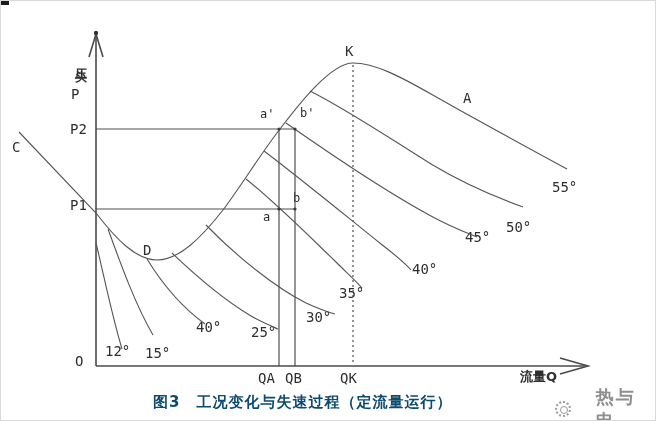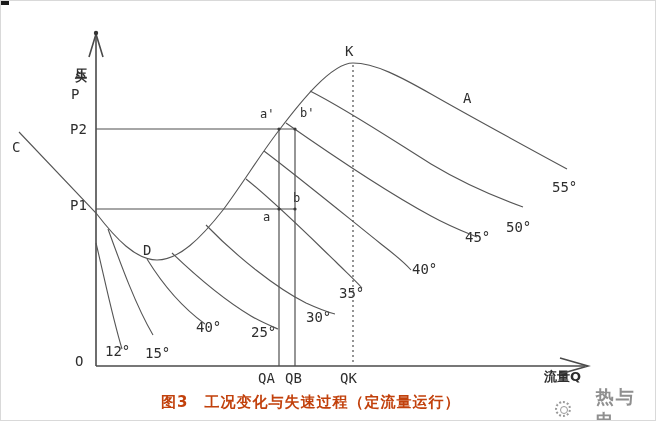--- a/index.html
+++ b/index.html
@@ -3,38 +3,38 @@
 <meta charset="utf-8">
 <style>
   html,body{margin:0;padding:0;background:#fff;}
   #stage{
     position:relative;width:656px;height:421px;background:#fff;
     border:1px solid #d9d9d9;box-sizing:border-box;overflow:hidden;
     font-family:"DejaVu Sans Mono","Liberation Mono",monospace;
   }
   .lbl{position:absolute;color:#2e2e2e;font-size:14px;line-height:1;white-space:nowrap;}
   .lbl.small{font-size:12px;}
-  .lbl.cn{font-family:"DejaVu Sans","Liberation Sans",sans-serif;font-weight:bold;margin-left:24px;}
+  .lbl.cn{font-family:"DejaVu Sans","Liberation Sans",sans-serif;font-weight:bold;}
   #y-axis-title{
     position:absolute;left:66px;top:58px;width:20px;text-align:center;
     color:#2e2e2e;font-family:"DejaVu Sans","Liberation Sans",sans-serif;
     font-size:12px;font-weight:bold;line-height:12px;
     writing-mode:vertical-rl;text-orientation:upright;letter-spacing:1px;
   }
   #y-axis-symbol{position:absolute;left:70px;top:86px;font-size:14px;color:#2e2e2e;}
   #watermark-center{
     position:absolute;left:198px;top:236px;z-index:0;
     font-family:"DejaVu Sans","Liberation Sans",sans-serif;
     font-size:48px;font-weight:bold;letter-spacing:6px;color:#efefef;
     text-shadow:0 0 1px #dedede;user-select:none;
   }
   #caption{
-    position:absolute;left:160px;top:392px;z-index:2;
+    position:absolute;left:152px;top:392px;z-index:2;
     font-family:"DejaVu Sans","Liberation Sans",sans-serif;
-    font-size:15px;font-weight:bold;color:#c2410c;letter-spacing:1px;
+    font-size:15px;font-weight:bold;color:#0c4a6e;letter-spacing:1px;
   }
   #logo{position:absolute;left:554px;top:384px;z-index:2;display:flex;align-items:center;gap:5px;}
   #logo-icon{
     width:16px;height:16px;border-radius:50%;
     border:2px dotted #9a9a9a;box-sizing:border-box;position:relative;
   }
   #logo-icon::after{
     content:"";position:absolute;left:3px;top:3px;width:6px;height:6px;
     border-radius:50%;border:1.5px solid #9a9a9a;
   }

